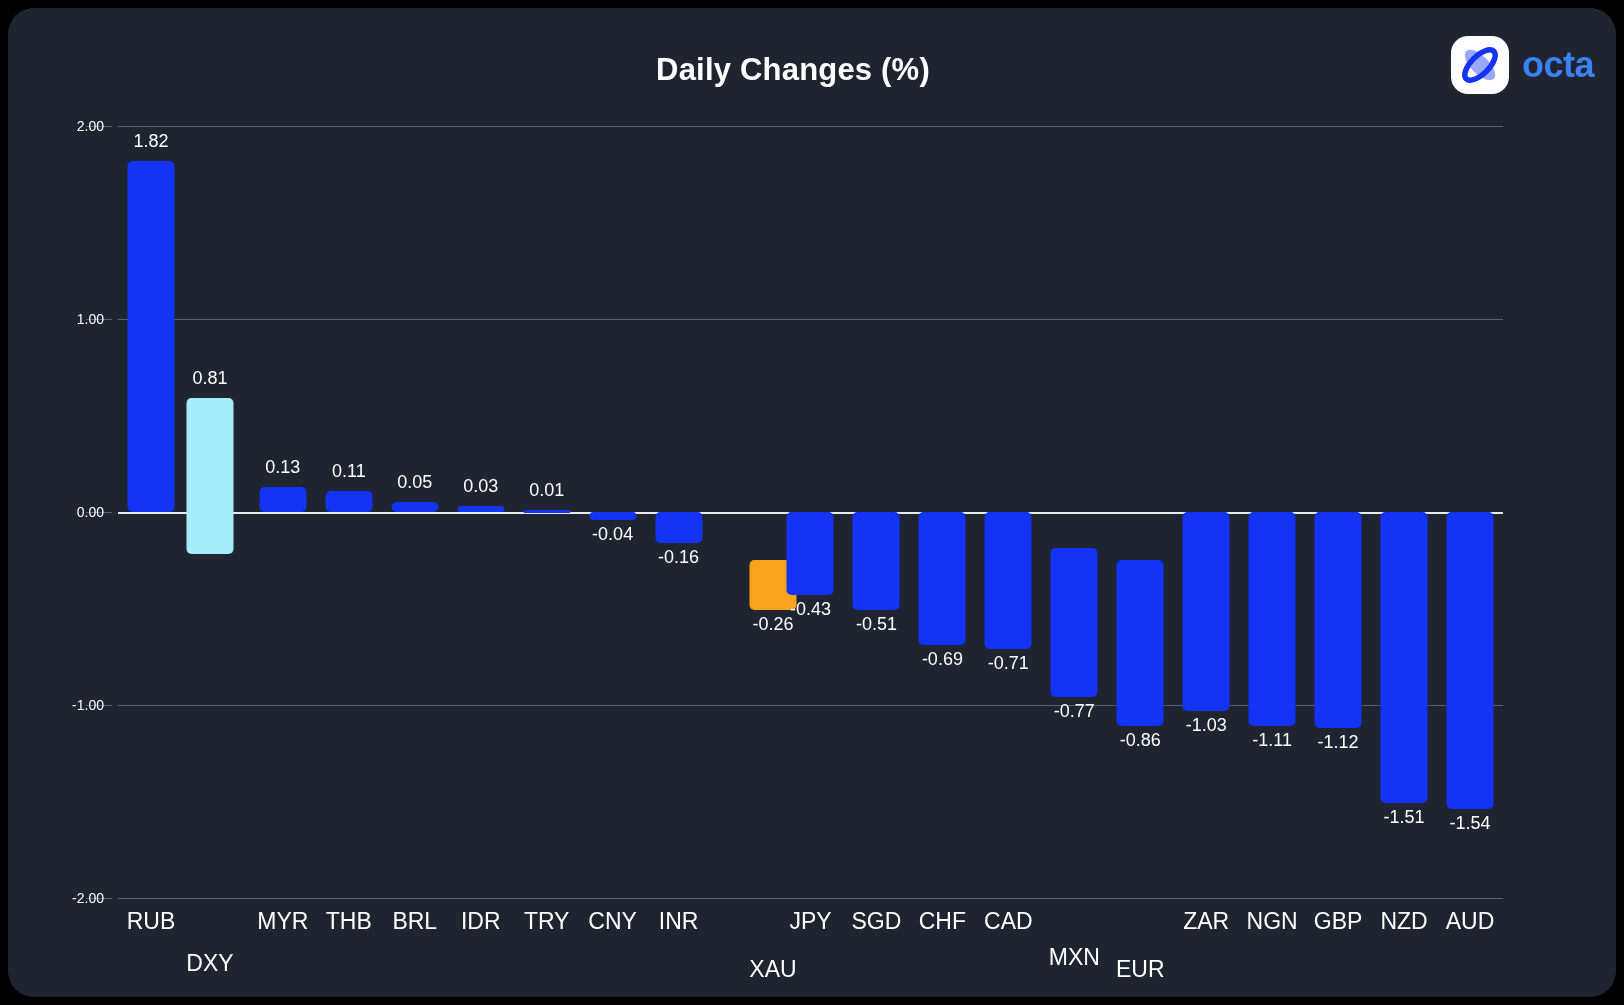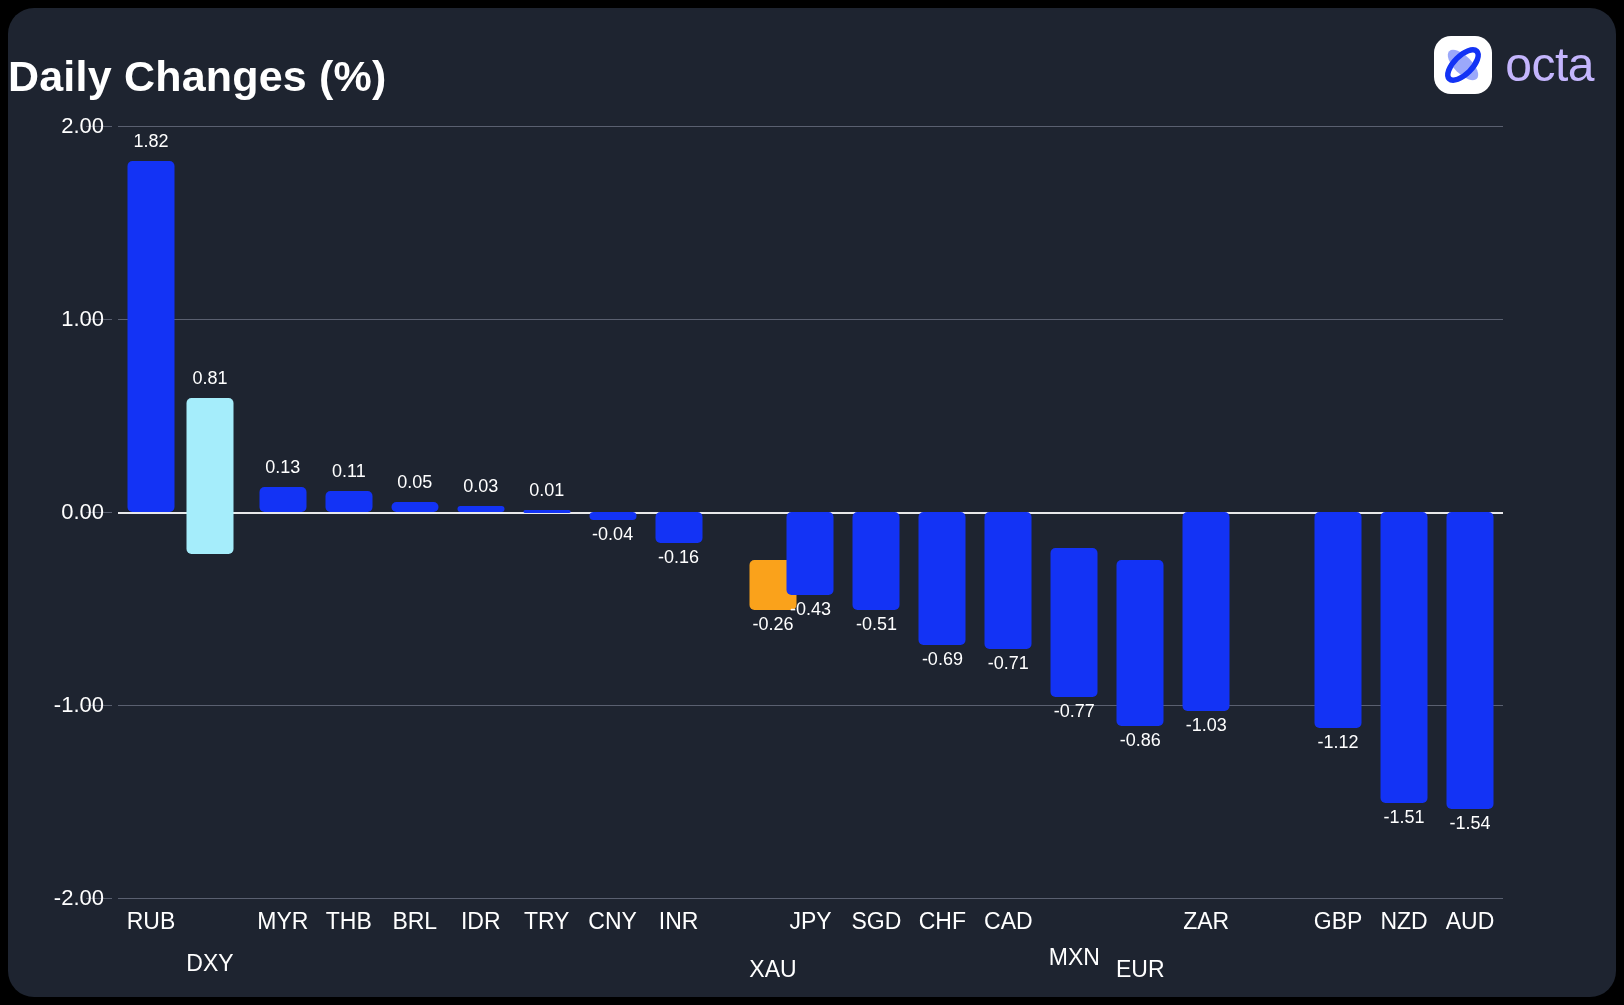--- a/index.html
+++ b/index.html
@@ -12,54 +12,55 @@
   #card{
     position:absolute;left:8px;top:8px;
     width:1608px;height:989px;
     background:#1e2430;
     border-radius:26px;
     overflow:hidden;
   }
   
   #chart-title{
     position:absolute;left:0;top:44px;width:1570px;
+    text-align:center;
     color:#ffffff;
-    font-size:43px;
+    font-size:31px;
     font-weight:bold;
     letter-spacing:.2px;
   }
   #brand-logo{
     position:absolute;right:22px;top:28px;
     display:flex;align-items:center;gap:13px;
   }
   #logo-mark{
     width:58px;height:58px;border-radius:17px;background:#ffffff;
     position:relative;
   }
   #logo-mark svg{position:absolute;left:0;top:0;}
   #brand-name{
-    color:#c4b5fd;font-size:48px;font-weight:400;letter-spacing:-.5px;
+    color:#3b82f6;font-size:36px;font-weight:700;letter-spacing:-.5px;
     line-height:44px;
   }
   
   #plot{
     position:absolute;
     left:110px;top:118px;
     width:1385px;height:772px;
   }
   .gridline{
     position:absolute;left:0;width:100%;height:1px;
     background:#5a6070;
   }
   .gridline.zero{background:#e8e8ea;height:2px;}
   .ytick{
     position:absolute;
     right:calc(100% + 14px);
     transform:translateY(-50%);
-    color:#ffffff;font-size:22px;white-space:nowrap;text-align:center;
+    color:#ffffff;font-size:14px;white-space:nowrap;text-align:center;
   }
   .tickdash{
     position:absolute;left:-32px;width:26px;height:1px;background:#5a6070;
   }
   .bar-slot{
     position:absolute;top:0;height:100%;
   }
   .bar{
     position:absolute;left:50%;transform:translateX(-50%);
     width:47px;border-radius:5px;
@@ -189,20 +190,25 @@
       <div class="bar-slot" style="left: 989.286px; width: 65.9524px; margin-top: 48px;">
         <div class="bar" style="top: 386px; height: 165.98px; background: rgb(19, 51, 245);"></div>
         <div class="bar-label" style="top: 555.98px;">-0.86</div>
         <div class="xtick">EUR</div>
       </div>
       <div class="bar-slot" style="left: 1055.24px; width: 65.9524px;">
         <div class="bar" style="top: 386px; height: 198.79px; background: rgb(19, 51, 245);"></div>
         <div class="bar-label" style="top: 588.79px;">-1.03</div>
         <div class="xtick">ZAR</div>
       </div>
+      <div class="bar-slot" style="left: 1121.19px; width: 65.9524px;">
+        <div class="bar" style="top: 386px; height: 214.23px; background: rgb(19, 51, 245);"></div>
+        <div class="bar-label" style="top: 604.23px;">-1.11</div>
+        <div class="xtick">NGN</div>
+      </div>
       <div class="bar-slot" style="left: 1187.14px; width: 65.9524px;">
         <div class="bar" style="top: 386px; height: 216.16px; background: rgb(19, 51, 245);"></div>
         <div class="bar-label" style="top: 606.16px;">-1.12</div>
         <div class="xtick">GBP</div>
       </div>
       <div class="bar-slot" style="left: 1253.1px; width: 65.9524px;">
         <div class="bar" style="top: 386px; height: 291.43px; background: rgb(19, 51, 245);"></div>
         <div class="bar-label" style="top: 681.43px;">-1.51</div>
         <div class="xtick">NZD</div>
       </div>

